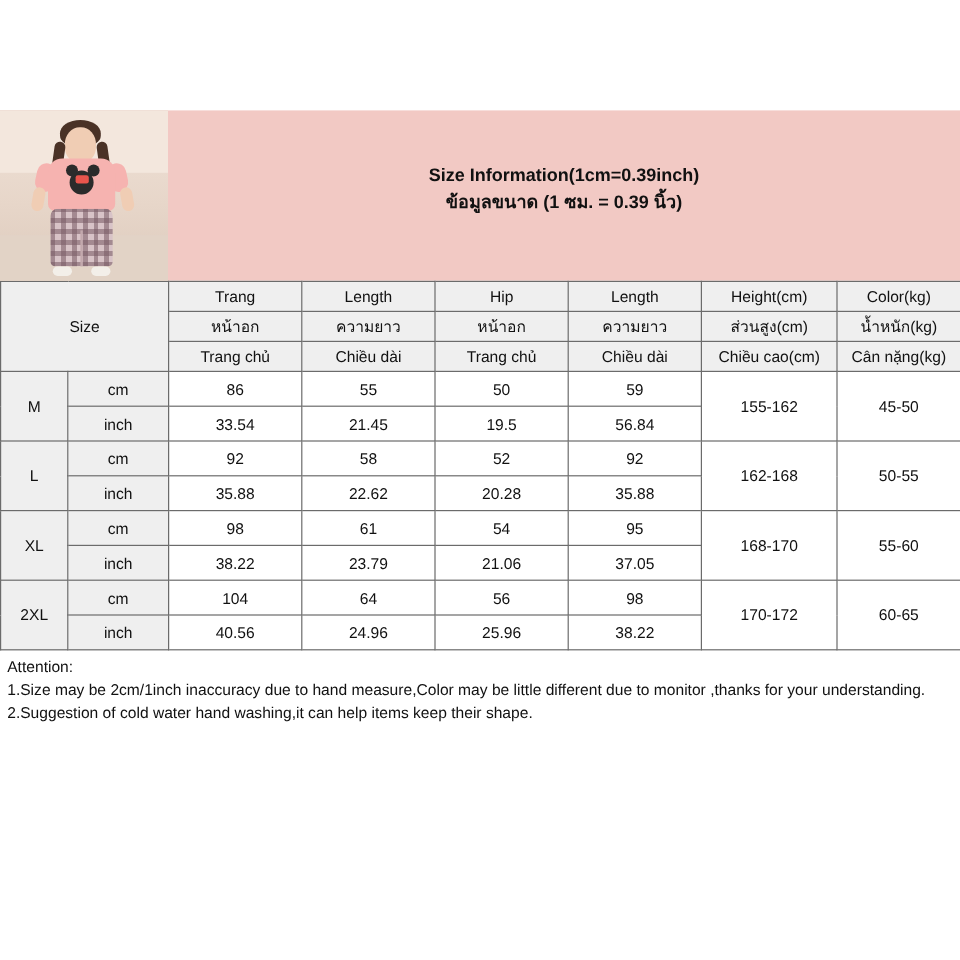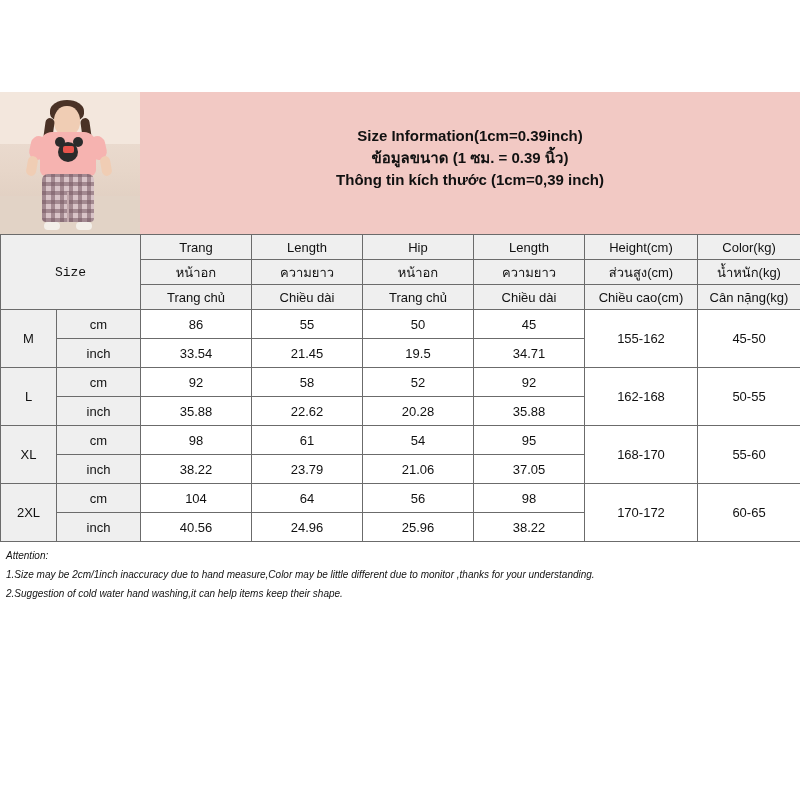--- a/index.html
+++ b/index.html
@@ -171,21 +171,20 @@
   }
   .size-label-cell {
     background: #efefef;
     font-weight: bold;
     font-size: 17px;
   }
   .size-word {
     background: #efefef;
     font-weight: bold;
     font-size: 20px;
-    font-family: Liberation Mono, monospace;
   }
   .unit-cell {
     background: #efefef;
     font-weight: bold;
     font-size: 13px;
   }
   .val-cell { height: 28px; }
 
   
   col.c-size  { width: 56px; }
@@ -193,24 +192,23 @@
   col.c-data  { width: 111px; }
   col.c-data2 { width: 111px; }
   col.c-data3 { width: 111px; }
   col.c-data4 { width: 111px; }
   col.c-h     { width: 113px; }
   col.c-w     { width: 103px; }
 
   
   .attention {
     padding: 4px 6px 8px 6px;
-    font-size: 10px;
+    font-size: 13px;
     line-height: 19px;
     color: #111111;
-    font-style: italic;
   }
   .attention .line { white-space: normal; }
 </style>
 </head>
 <body>
 
 <div class="page">
   <div class="sheet">
 
     <div class="header-band">
@@ -232,21 +230,20 @@
         <div class="ph-arm-l"></div>
         <div class="ph-arm-r"></div>
         <div class="ph-pants"></div>
         <div class="ph-leg-split"></div>
         <div class="ph-shoe-l"></div>
         <div class="ph-shoe-r"></div>
       </div>
       <div class="title-box">
         <div class="title-line">Size Information(1cm=0.39inch)</div>
         <div class="title-line">ข้อมูลขนาด (1 ซม. = 0.39 นิ้ว)</div>
-        <div class="title-line">Thông tin kích thước (1cm=0,39 inch)</div>
       </div>
     </div>
 
     <table class="size-table">
       <colgroup>
         <col class="c-size">
           <col class="c-unit">
         <col class="c-data">
           <col class="c-data2">
           <col class="c-data3">
@@ -283,30 +280,30 @@
           <td class="hdr-cell">Chiều cao(cm)</td>
           <td class="hdr-cell">Cân nặng(kg)</td>
         </tr>
 
         <tr>
           <td class="size-label-cell" rowspan="2">M</td>
           <td class="unit-cell">cm</td>
           <td class="val-cell">86</td>
           <td class="val-cell">55</td>
           <td class="val-cell">50</td>
-          <td class="val-cell">45</td>
+          <td class="val-cell">59</td>
           <td class="val-cell" rowspan="2">155-162</td>
           <td class="val-cell" rowspan="2">45-50</td>
         </tr>
         <tr>
           <td class="unit-cell">inch</td>
           <td class="val-cell">33.54</td>
           <td class="val-cell">21.45</td>
           <td class="val-cell">19.5</td>
-          <td class="val-cell">34.71</td>
+          <td class="val-cell">56.84</td>
         </tr>
 
         <tr>
           <td class="size-label-cell" rowspan="2">L</td>
           <td class="unit-cell">cm</td>
           <td class="val-cell">92</td>
           <td class="val-cell">58</td>
           <td class="val-cell">52</td>
           <td class="val-cell">92</td>
           <td class="val-cell" rowspan="2">162-168</td>

